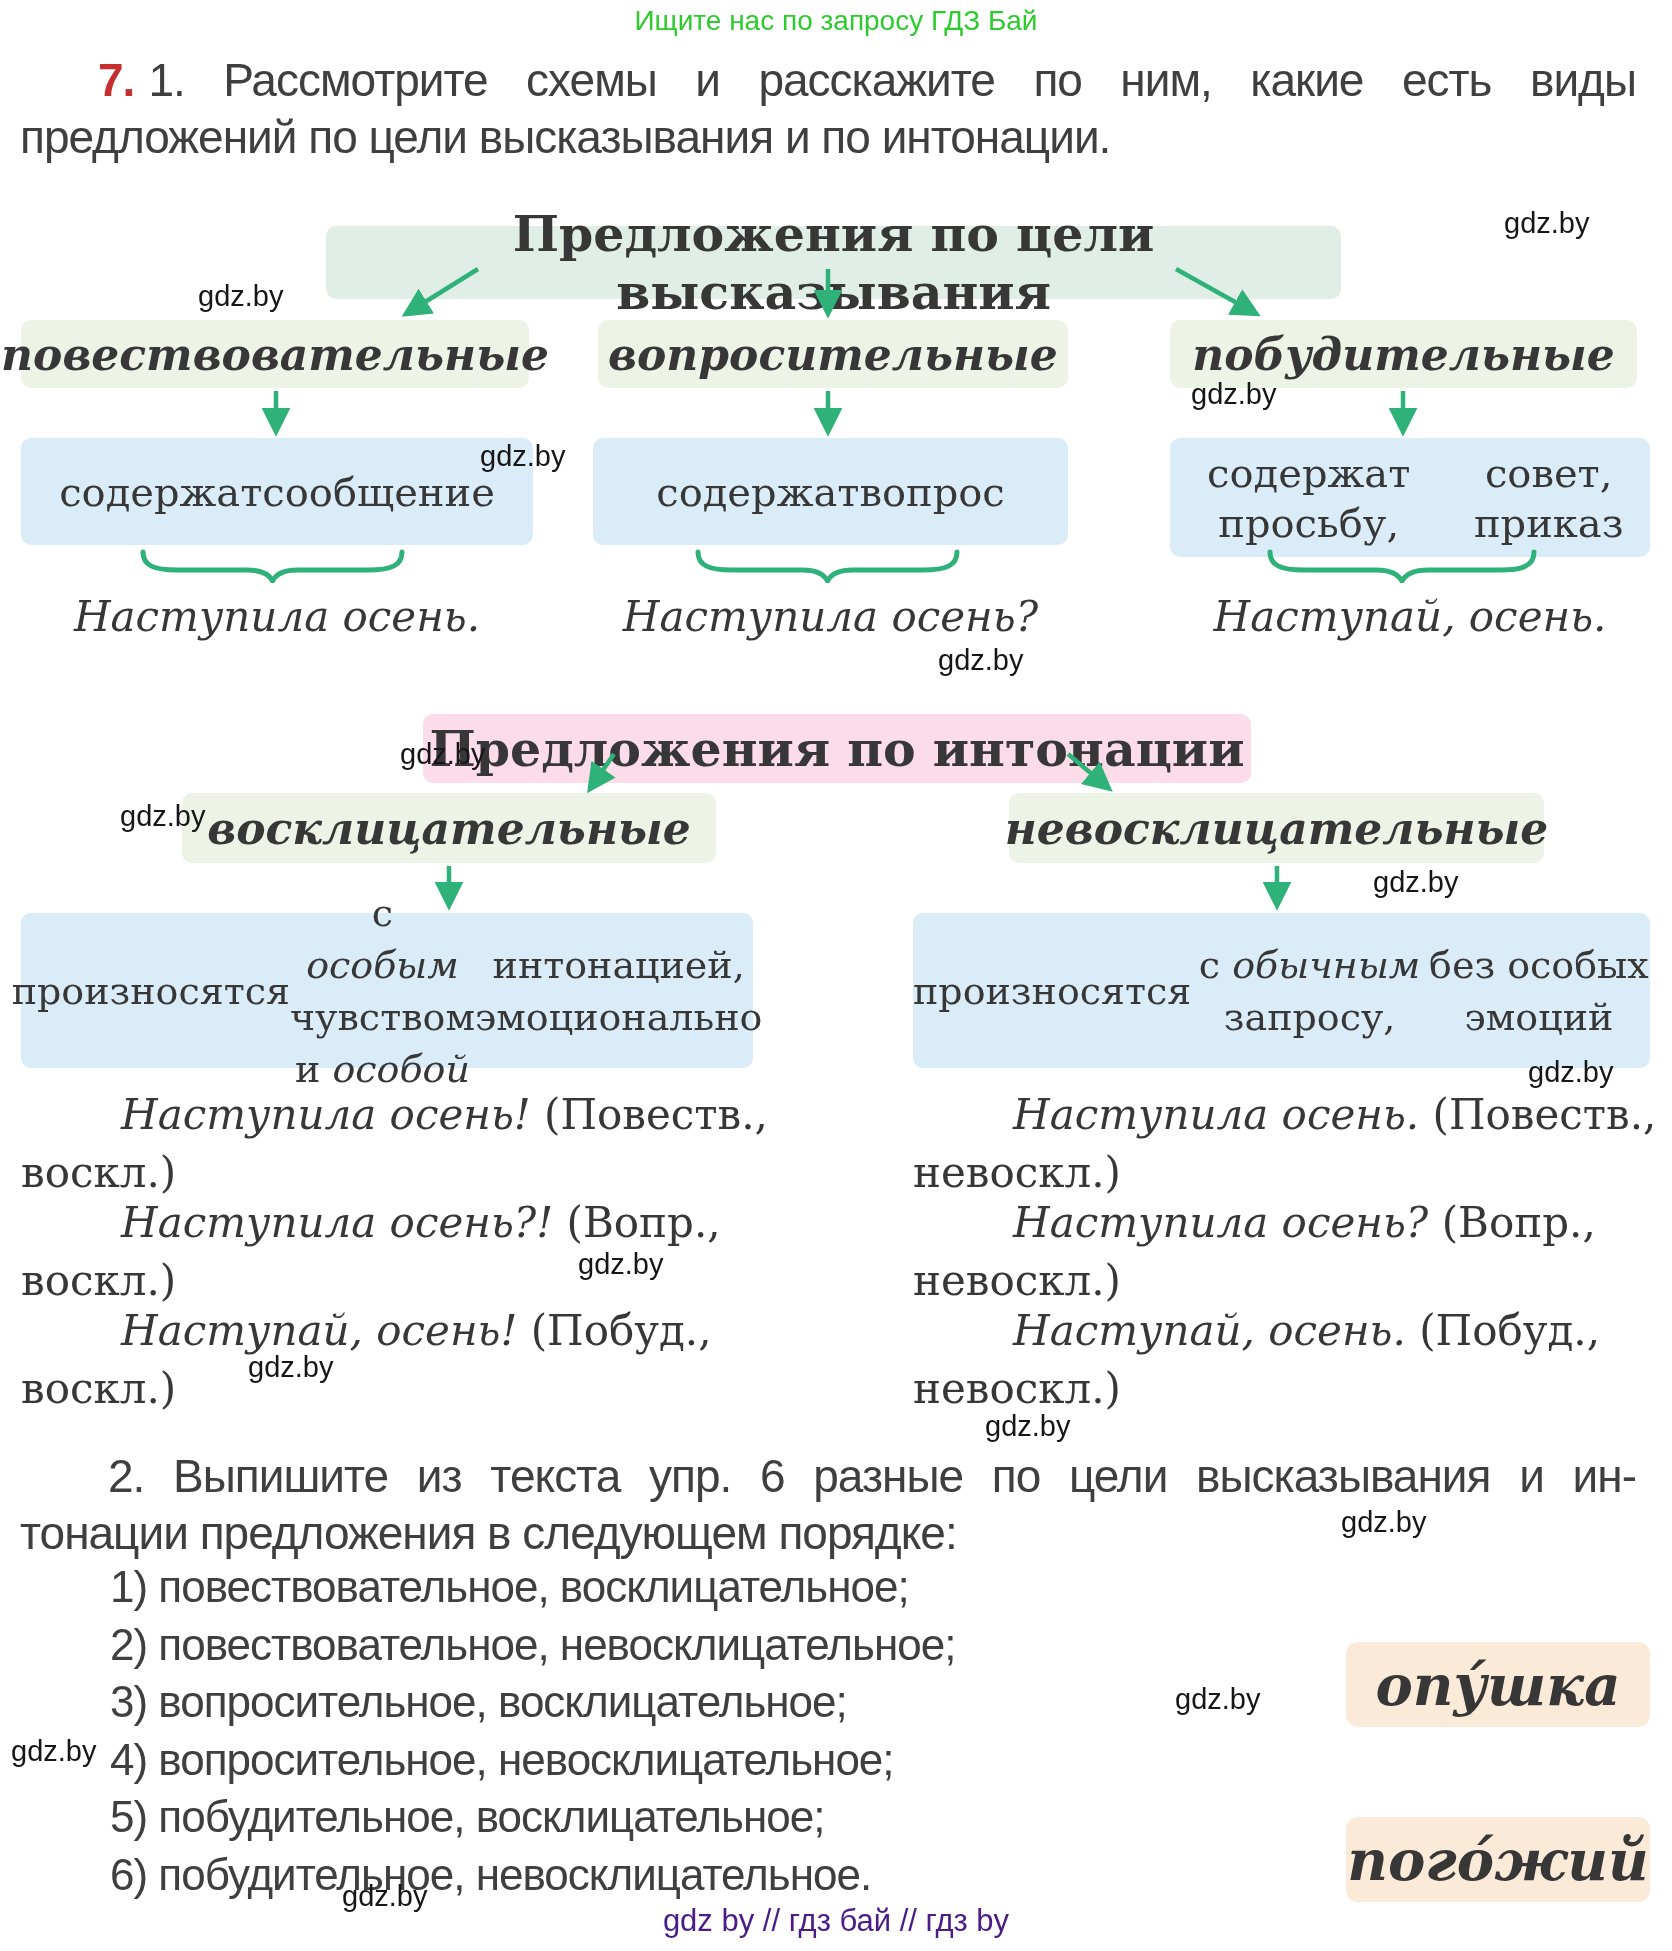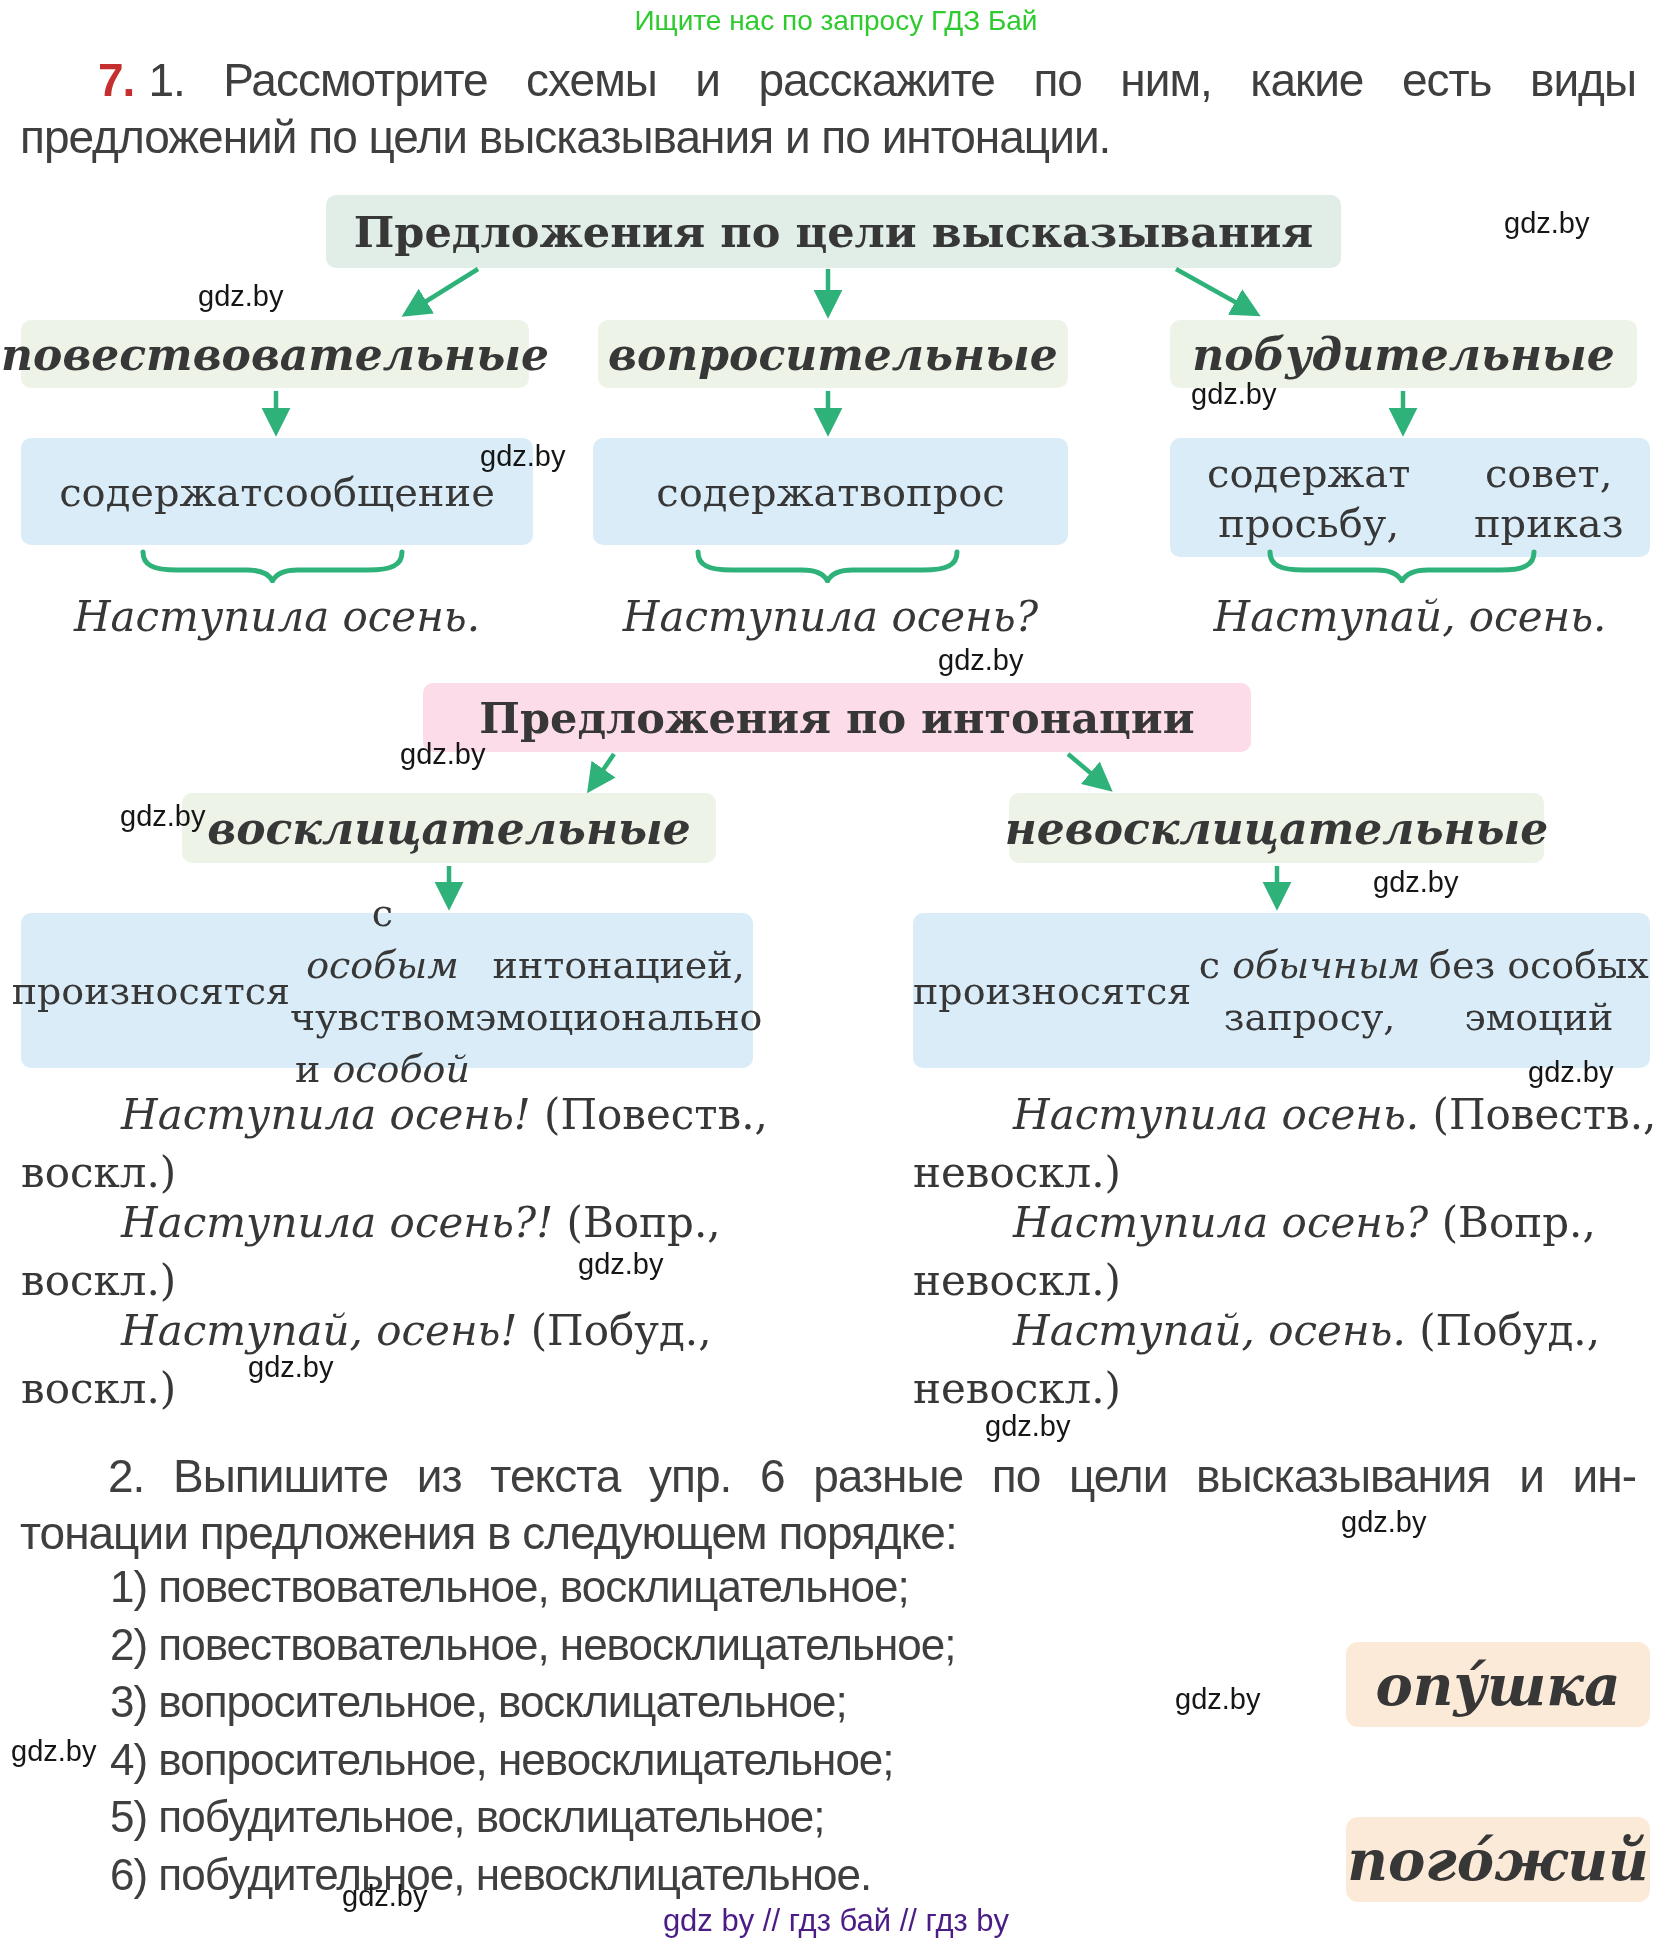--- a/index.html
+++ b/index.html
@@ -17,21 +17,21 @@
   .col{}
   .banner{position:absolute;top:5px;left:0;width:100%;text-align:center;
           font-size:28px;color:var(--banner-green);}
   .para{position:absolute;left:20px;width:1616px;font-size:46px;line-height:57px;
         letter-spacing:-1px;color:var(--text-dark);}
   .pline{display:block;}
   .just{text-align:justify;text-align-last:justify;}
   .indent1{padding-left:78px;}
   .indent2{padding-left:88px;}
   .tnum{color:var(--task-red);font-weight:bold;padding-right:14px;}
-  .title-box{background:var(--mint-box);font-weight:bold;font-size:43px;}
+  .title-box{background:var(--mint-box);font-weight:bold;font-size:49px;margin-top:31px;}
   .pink{background:var(--pink-box);}
   .type-box{background:var(--light-green-box);font-weight:bold;font-style:italic;font-size:44px;}
   .desc-box{background:var(--blue-box);font-size:40px;line-height:50px;}
   .bigdesc{background:var(--blue-box);font-size:38px;line-height:52px;}
   .bigdesc i{font-style:italic;}
   .ex1{position:absolute;text-align:center;font-style:italic;font-size:42px;}
   .expair{position:absolute;font-size:42px;line-height:58px;color:var(--schema-text);
           font-family:"DejaVu Serif","Liberation Serif",serif;}
   .exline1{padding-left:100px;white-space:nowrap;}
   .expair i{font-style:italic;}

